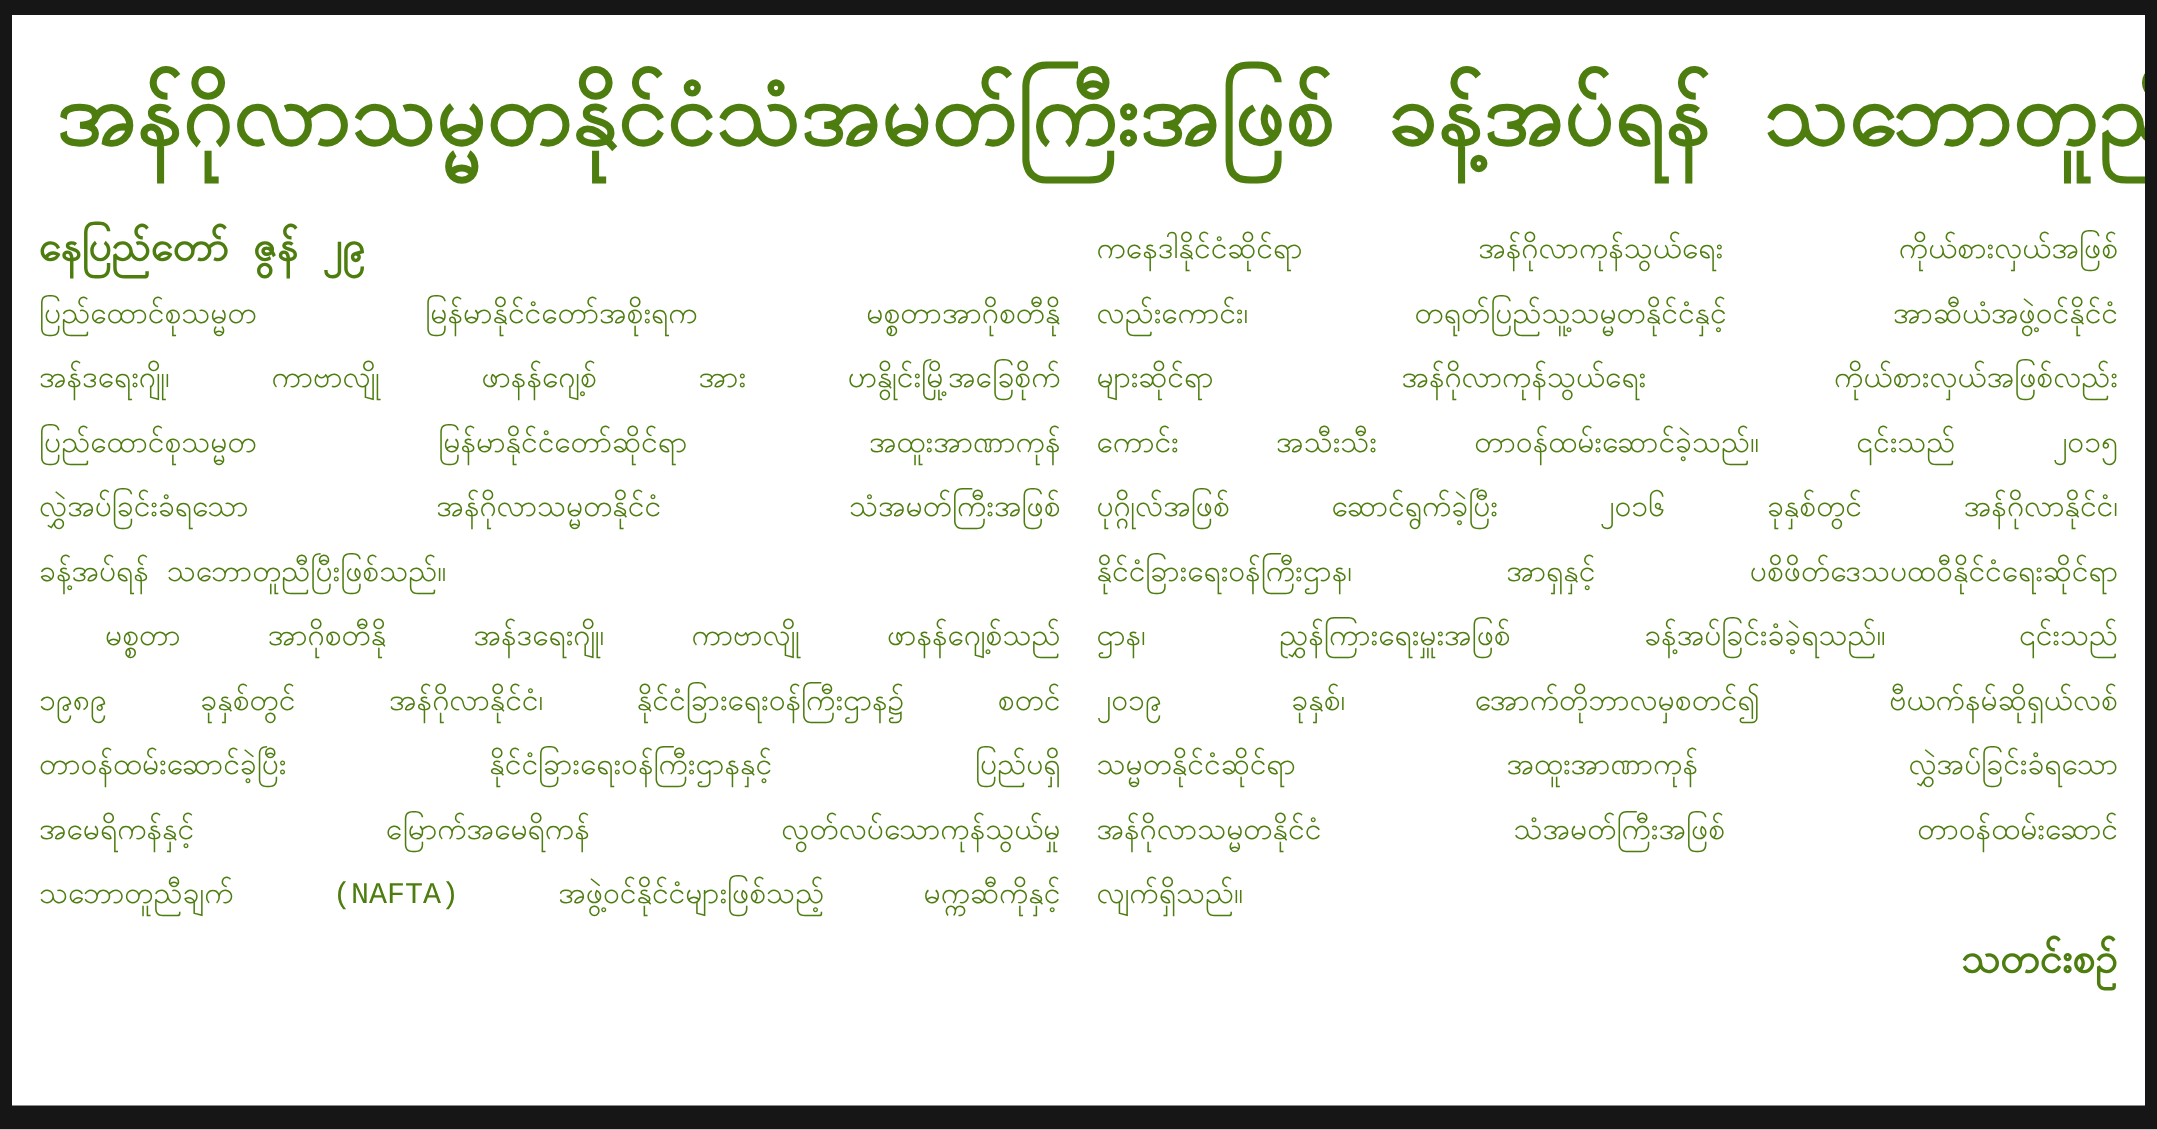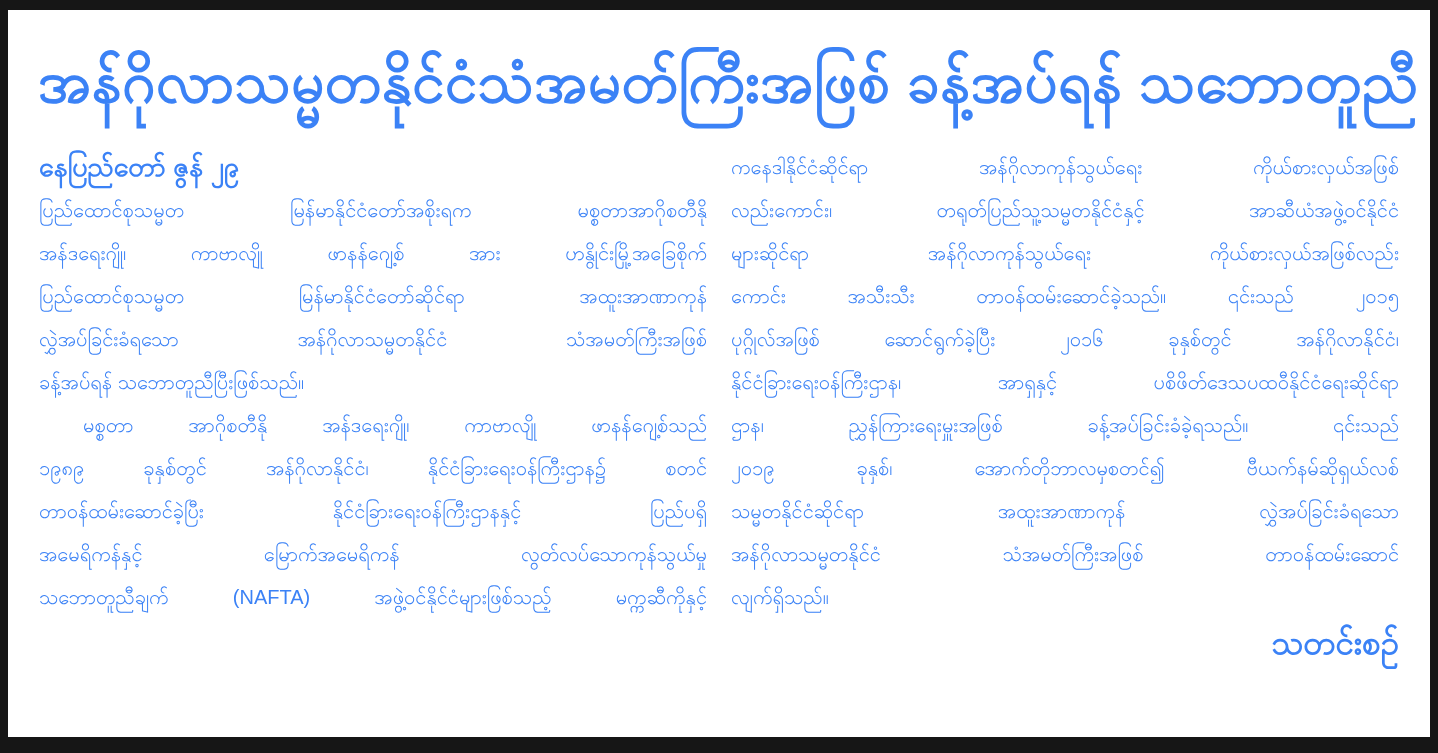--- a/index.html
+++ b/index.html
@@ -6,41 +6,41 @@
     margin: 0;
     padding: 0;
     background: #ffffff;
   }
   .page {
     position: relative;
     width: 1438px;
     height: 753px;
     box-sizing: border-box;
     background: #ffffff;
-    color: #3b82f6;
+    color: #4d7c0f;
     border-style: solid;
     border-color: #161616;
     border-width: 10px 8px 16px 8px;
     overflow: hidden;
-    font-family: Liberation Sans, sans-serif;
+    font-family: Liberation Mono, monospace;
   }
   .headline {
     margin-top: 22px;
     padding: 0 30px;
     text-align: center;
     font-weight: 700;
     font-size: 58px;
     line-height: 100px;
     letter-spacing: 0.5px;
     white-space: nowrap;
   }
   .columns {
     display: flex;
     gap: 24px;
-    padding: 0 31px;
+    padding: 0 18px;
     margin-top: 14px;
   }
   .col {
     flex: 1;
     min-width: 0;
   }
   .tline {
     font-size: 20px;
     line-height: 43px;
     height: 43px;
@@ -57,21 +57,21 @@
   }
   .dateline {
     font-weight: 700;
     font-size: 27px;
     line-height: 43px;
     height: 43px;
     text-align: left;
   }
   .signoff {
     font-weight: 700;
-    font-size: 33px;
+    font-size: 27px;
     line-height: 43px;
     height: 43px;
     margin-top: 2px;
     text-align: right;
   }
 </style>
 </head>
 <body>
 
 <div class="page">

